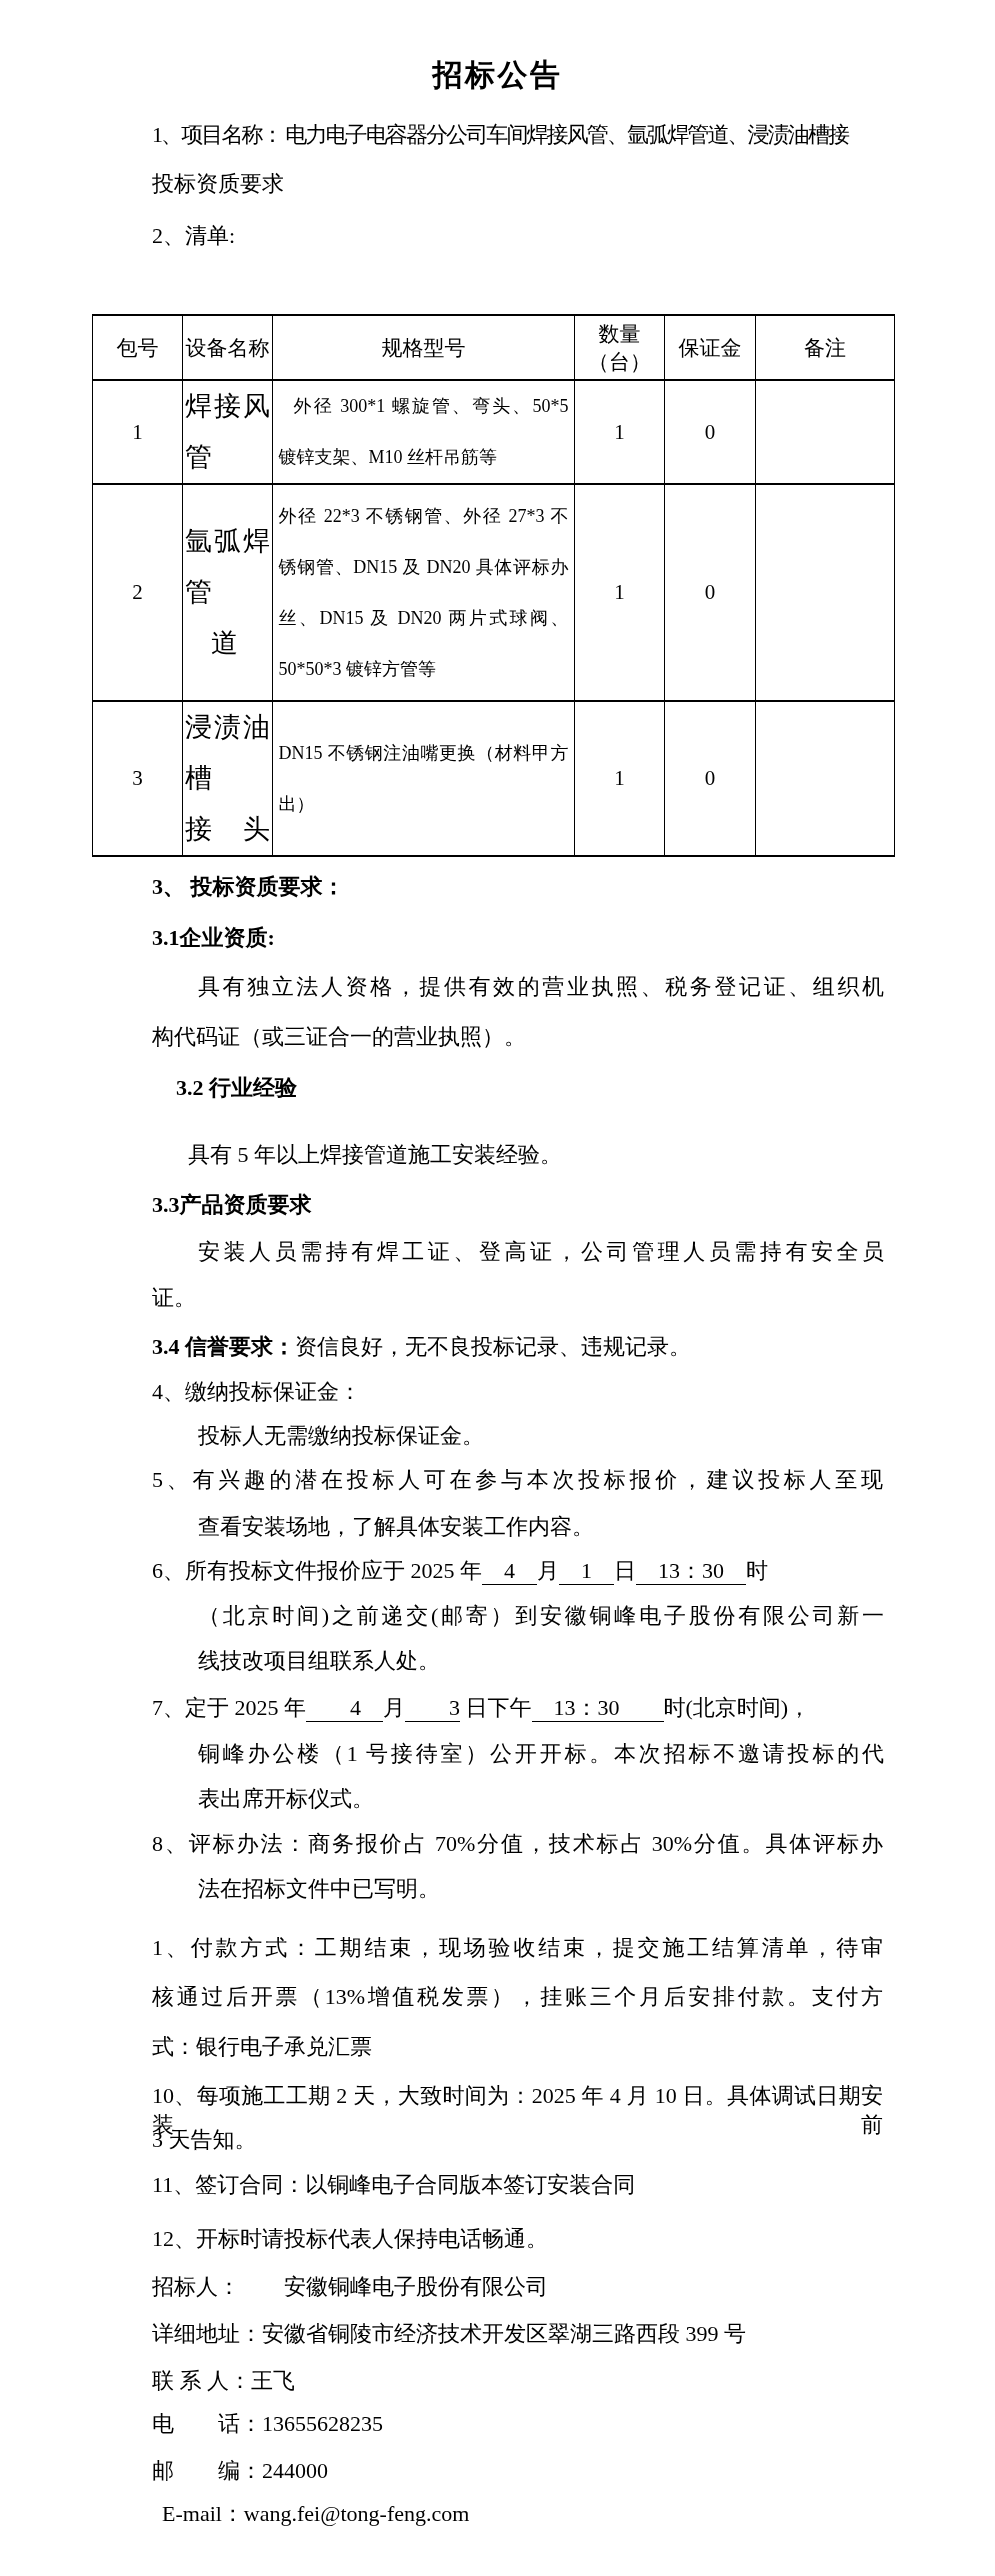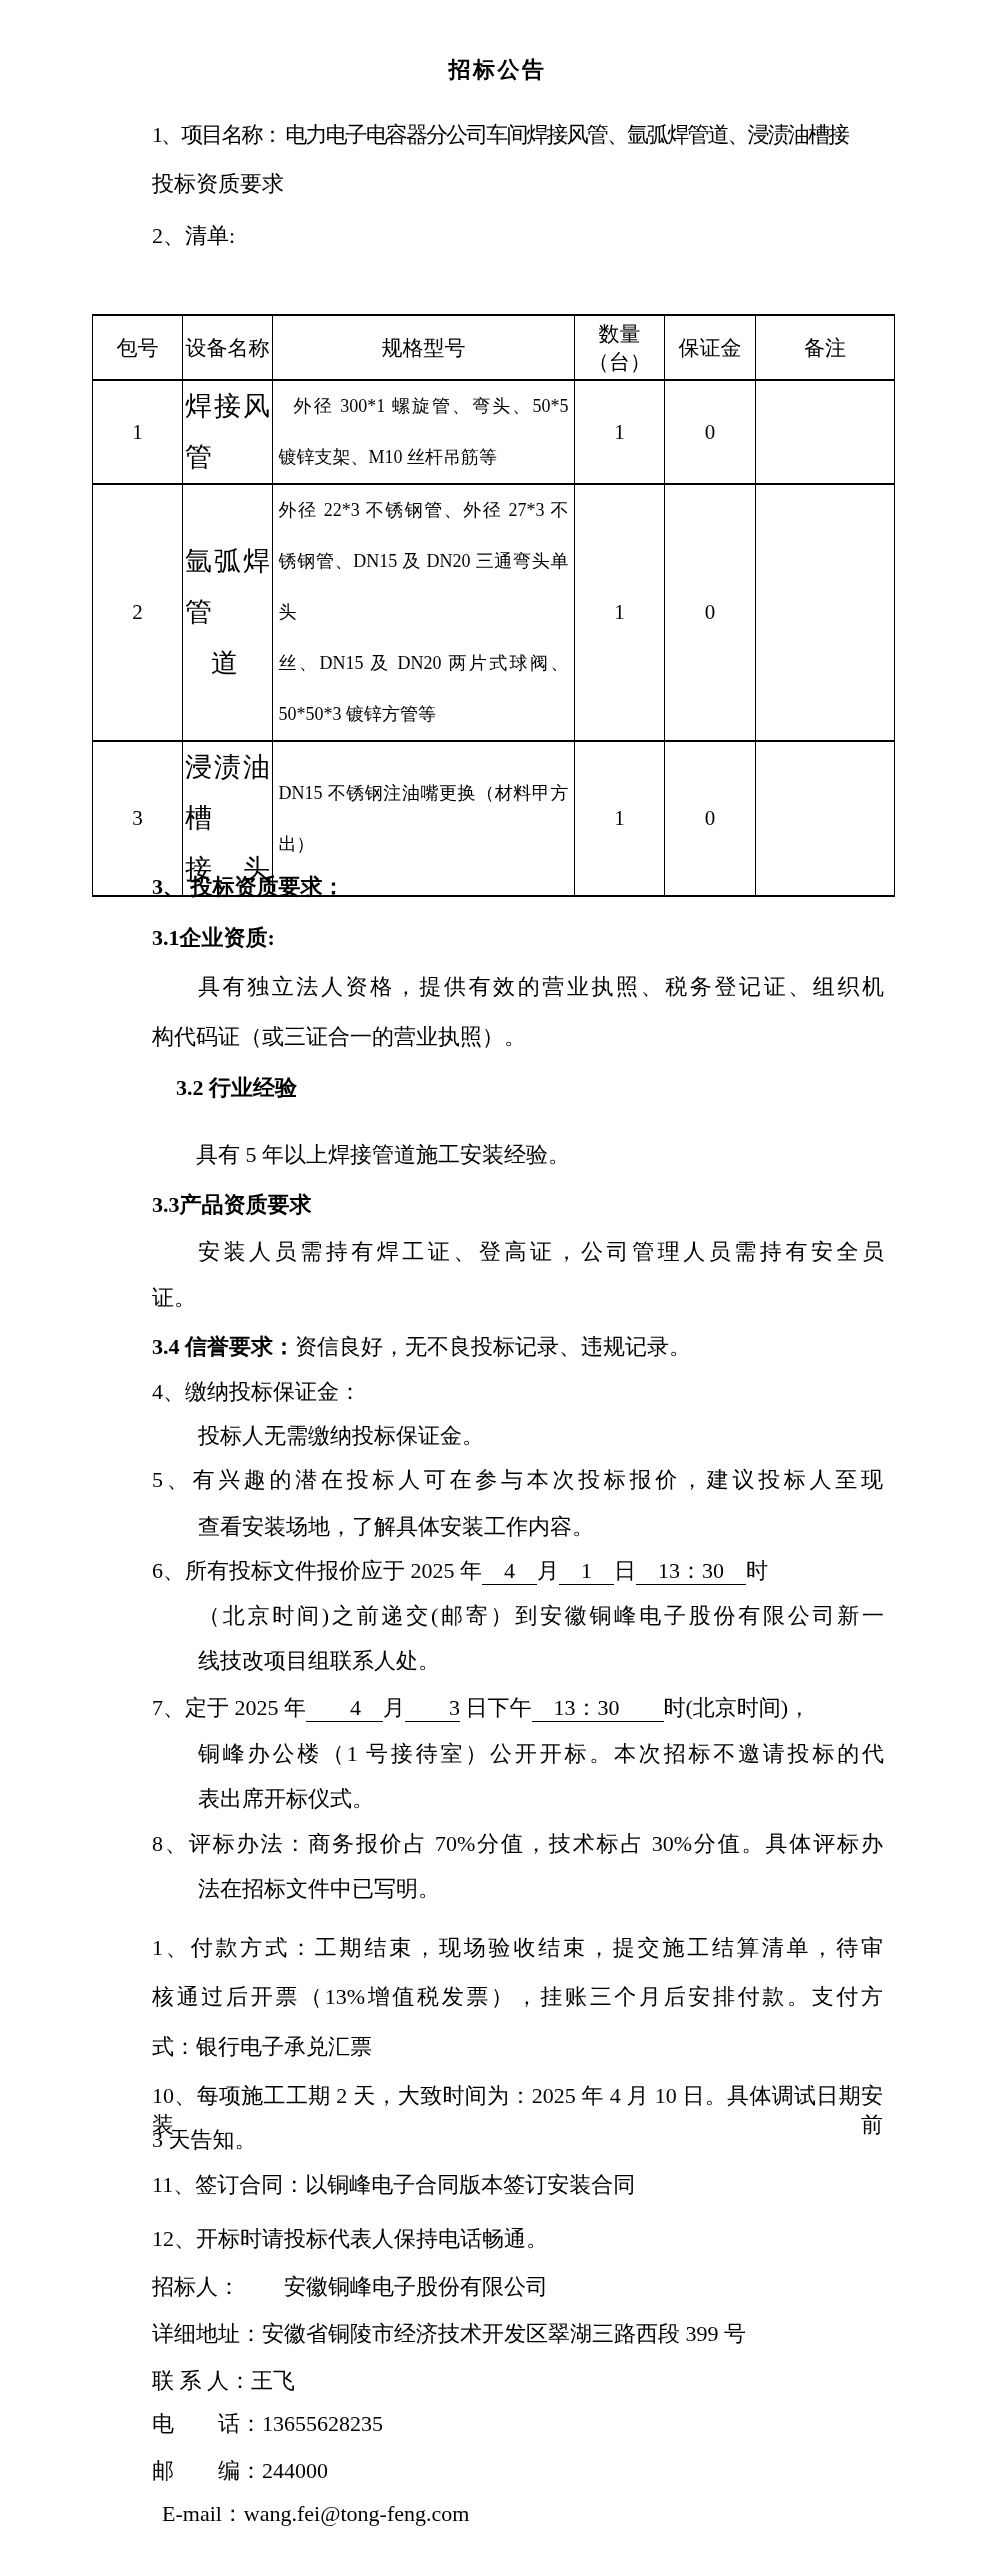--- a/index.html
+++ b/index.html
@@ -1,21 +1,21 @@
 <!DOCTYPE html>
 <html style="font-size:10px"><head>
 <meta charset="utf-8">
 <style>
   html,body{margin:0;padding:0;background:#fff;}
   .page{position:relative;width:995px;height:2576px;background:#ffffff;color:#000;
         font-family:"Liberation Serif","DejaVu Serif",serif;overflow:hidden;}
   .title{position:absolute;top:55px;left:0;width:100%;text-align:center;
-         font-size:22px;font-weight:700;letter-spacing:2.5px;}
+         font-size:30px;font-weight:700;letter-spacing:2.5px;}
   .ln{position:absolute;left:152px;font-size:22px;line-height:29px;white-space:pre;}
-  .i72{left:198px;} .i54{left:196px;text-align:right;} .i38{left:176px;} .i16{left:162px;}
+  .i72{left:198px;} .i54{left:188px;text-align:right;} .i38{left:176px;} .i16{left:162px;}
   .fj{white-space:normal;text-align:justify;text-align-last:justify;width:731px;}
   .i72.fj{width:686px;}
   .sq{letter-spacing:-1.9px;}
   .bold{font-weight:700;}
   .u{border-bottom:1.9px solid #000;padding-bottom:1.3px;}
   .tbl{position:absolute;left:92px;top:314px;border-collapse:collapse;table-layout:fixed;border-radius:16px;}
   .tbl th,.tbl td{border:1.9px solid #000;border-top-width:2.5px;border-bottom-width:2.5px;
         padding:0;text-align:center;vertical-align:middle;font-weight:normal;font-size:21px;overflow:hidden;}
   .dl{font-size:27px;line-height:51px;text-align:justify;text-align-last:justify;padding:0 1.9px;}
   .dc{text-align:left;text-align-last:left;padding-left:28px;}
@@ -67,21 +67,21 @@
       <td></td>
     </tr>
     <tr style="height:217px">
       <td class="num">2</td>
       <td>
         <div class="dl">氩弧焊管</div>
         <div class="dl dc">道</div>
       </td>
       <td>
         <div class="sl fjc">外径 22*3 不锈钢管、外径 27*3 不</div>
-        <div class="sl fjc">锈钢管、DN15 及 DN20 三通弯头单头</div>
+        <div class="sl fjc">锈钢管、DN15 及 DN20 具体评标办</div>
         <div class="sl fjc">丝、DN15 及 DN20 两片式球阀、</div>
         <div class="sl">50*50*3 镀锌方管等</div>
       </td>
       <td class="num">1</td>
       <td class="num">0</td>
       <td></td>
     </tr>
     <tr style="height:110px">
       <td class="num">3</td>
       <td>

